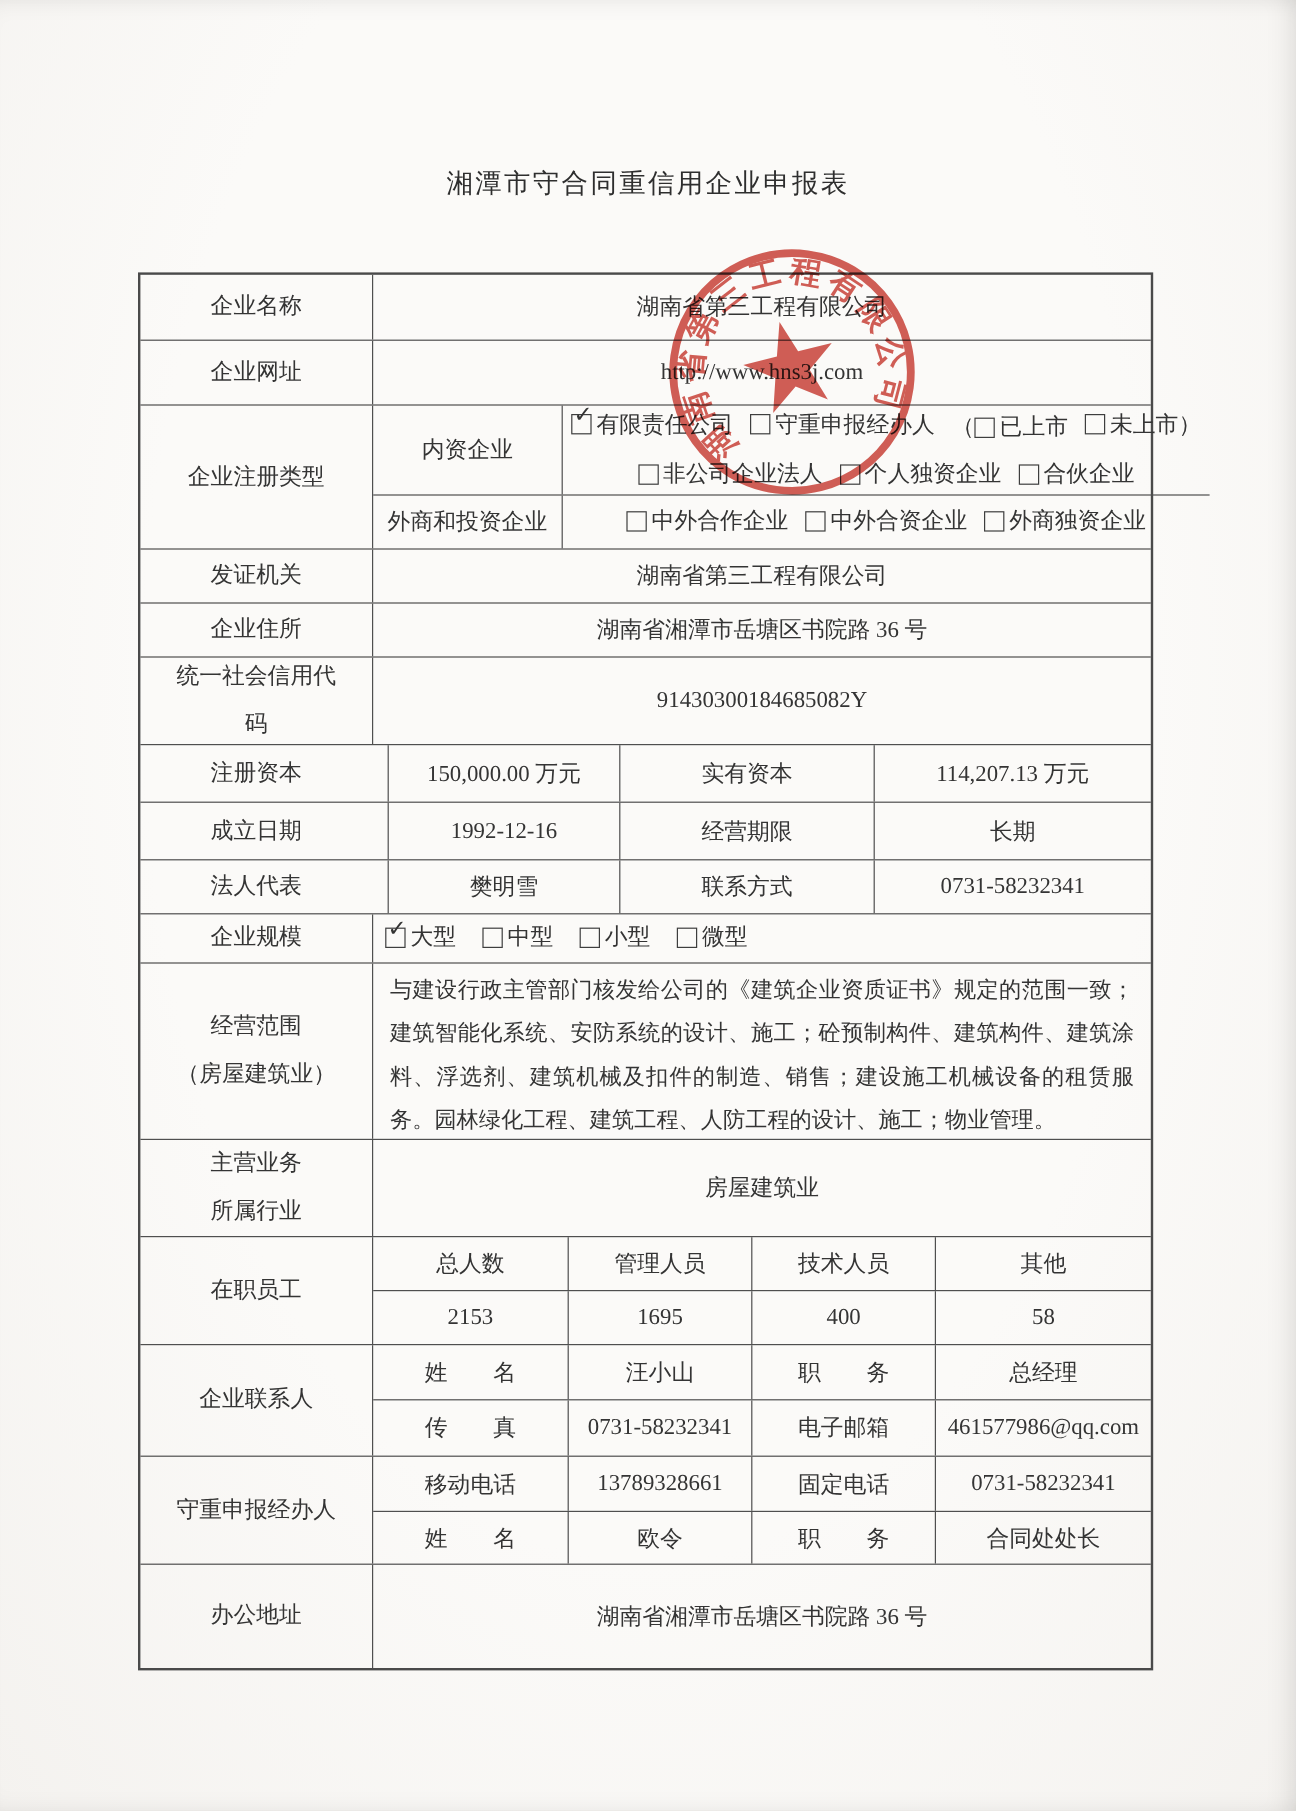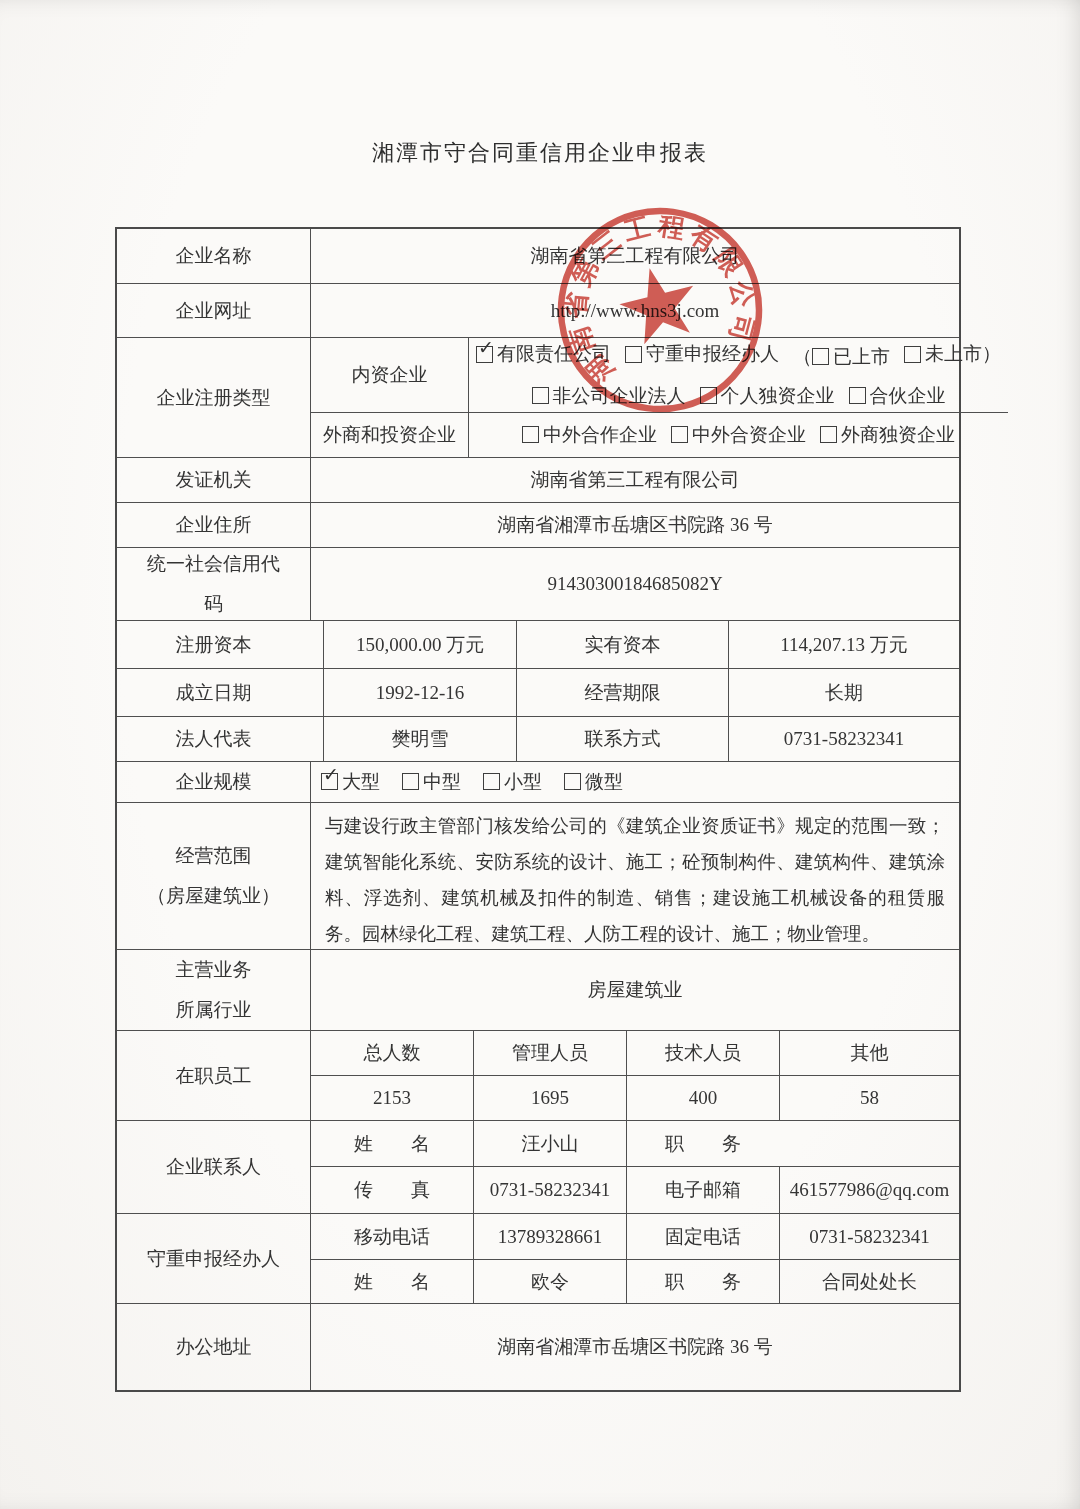--- a/index.html
+++ b/index.html
@@ -230,20 +230,21 @@
       </div>
     </div>
 
     <div class="tr">
       <div class="cell label">企业联系人</div>
       <div class="stack">
         <div class="srow" style="height:45px">
           <div class="cell ca">姓　　名</div>
           <div class="cell cbb">汪小山</div>
           <div class="cell cc">职　　务</div>
+          <div class="cell val">总经理</div>
         </div>
         <div class="srow" style="height:46px">
           <div class="cell ca">传　　真</div>
           <div class="cell cbb">0731-58232341</div>
           <div class="cell cc">电子邮箱</div>
           <div class="cell val">461577986@qq.com</div>
         </div>
       </div>
     </div>
 

